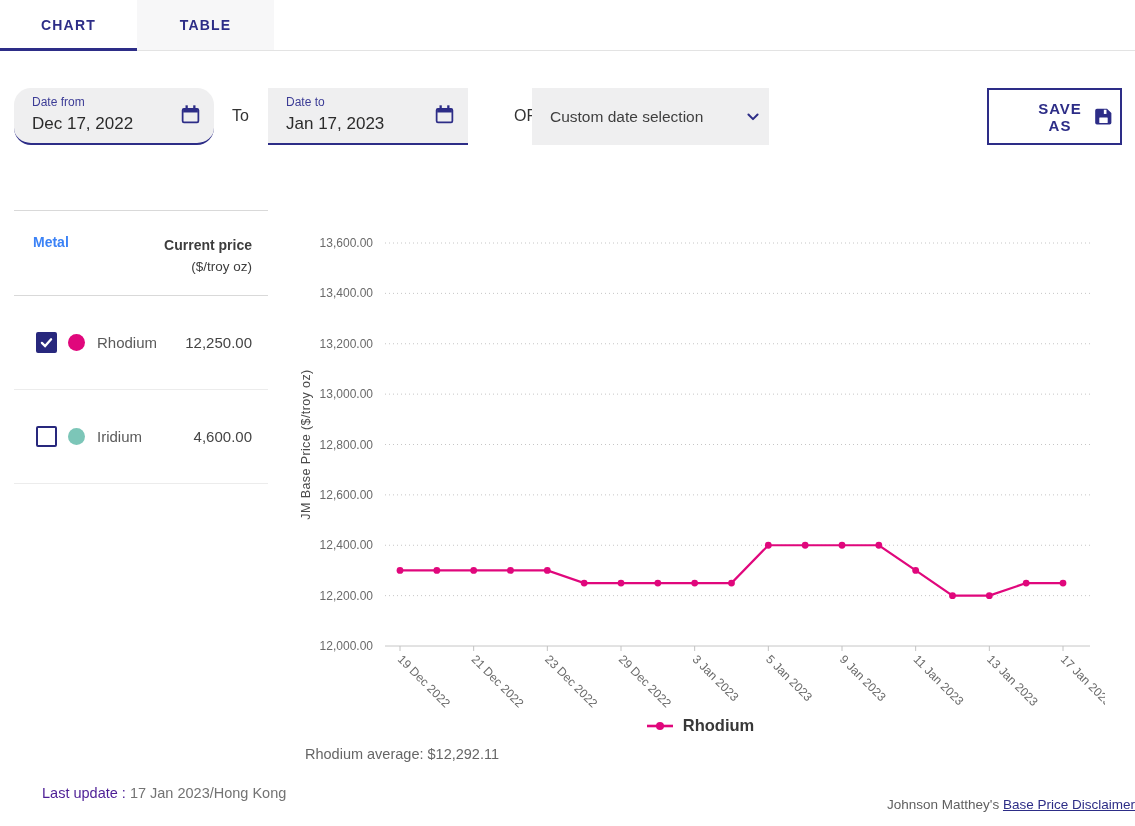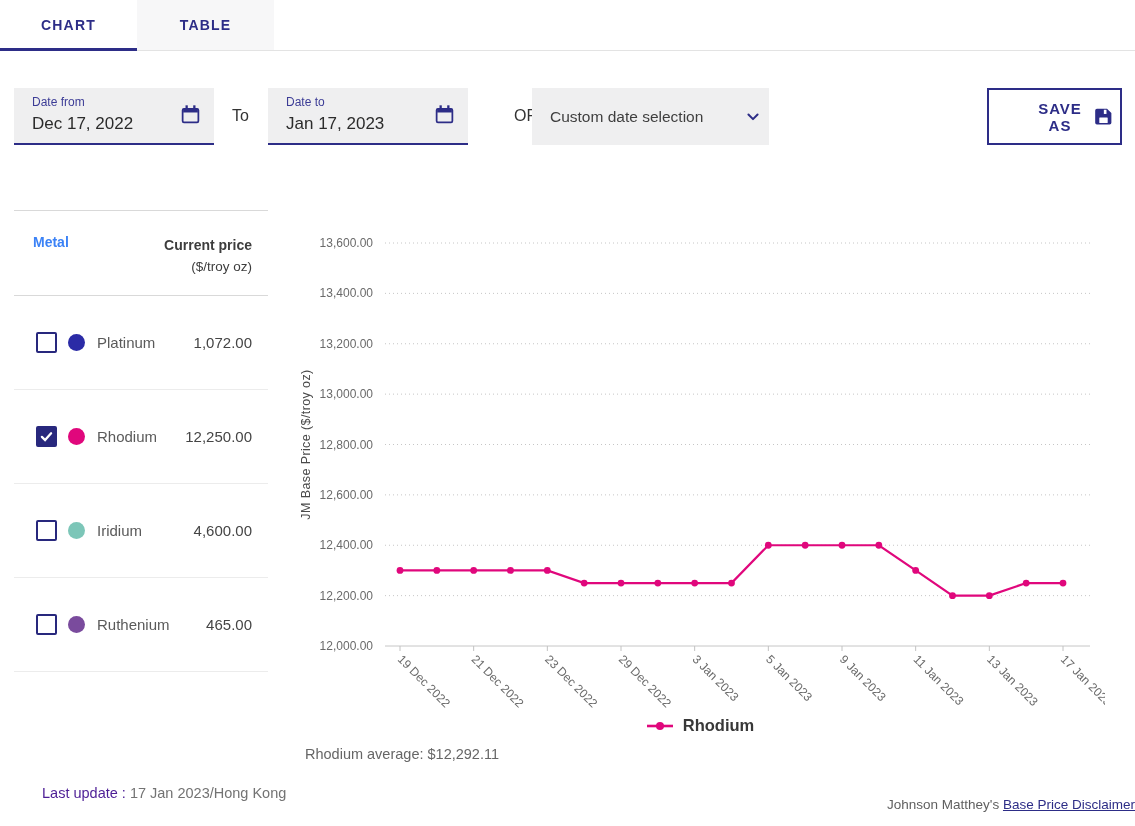--- a/index.html
+++ b/index.html
@@ -10,21 +10,21 @@
   .tabbar{position:absolute;left:0;top:0;width:1135px;height:50px;border-bottom:1px solid #e3e3e3;}
   .tab{position:absolute;top:0;height:50px;width:137px;display:flex;align-items:center;justify-content:center;
        font-size:14px;font-weight:600;letter-spacing:1.2px;color:#2d2d87;cursor:pointer;}
   #tab-chart{left:0;background:#fff;}
   #tab-table{left:137px;background:#f7f7f8;}
   .tab.active::after{content:'';position:absolute;left:0;right:0;bottom:-1px;height:3px;background:#2d2d87;}
 
   
   .field{position:absolute;top:88px;height:57px;background:#efeff0;border-bottom:2px solid #2d2d87;
          box-sizing:border-box;cursor:pointer;}
-  #date-from{left:14px;width:200px;}
+  #date-from{left:14px;width:200px;border-radius:17px;}
   #date-to{left:268px;width:200px;}
   .field-label{position:absolute;left:18px;top:7px;font-size:12px;color:#3c3c96;}
   .field-value{position:absolute;left:18px;top:26px;font-size:17px;color:#2b2b2b;}
   .field .cal{position:absolute;right:13px;top:16px;line-height:0;}
   .joiner{position:absolute;top:107px;font-size:16px;color:#333;}
   #to-label{left:232px;}
   #or-label{left:490px;margin-left:24px;}
   .dropdown{position:absolute;left:532px;top:88px;width:237px;height:57px;background:#efeff0;
             display:flex;align-items:center;justify-content:space-between;padding:0 6px 0 18px;
             box-sizing:border-box;cursor:pointer;}
@@ -134,28 +134,20 @@
 
   <aside class="metals">
     <div class="metals-header">
       <span class="col-metal">Metal</span>
       <span class="col-price">
         <span class="l1">Current price</span>
         <span class="l2">($/troy oz)</span>
       </span>
     </div>
 
-    <div class="metal-row">
-      <span class="checkbox">
-        
-      </span>
-      <span class="dot" style="background: rgb(43, 43, 166);"></span>
-      <span class="metal-name">Platinum</span>
-      <span class="metal-price">1,072.00</span>
-    </div>
 
 
     <div class="metal-row">
       <span class="checkbox checked">
         <svg viewBox="0 0 24 24">
             <path d="M5.5 12.5l4.5 4.5 8.5-9.5" stroke="#fff" stroke-width="3.2" fill="none" stroke-linecap="round"></path>
           </svg>
       </span>
       <span class="dot" style="background: rgb(224, 7, 124);"></span>
       <span class="metal-name">Rhodium</span>
@@ -164,28 +156,20 @@
 
     <div class="metal-row">
       <span class="checkbox">
         
       </span>
       <span class="dot" style="background: rgb(124, 198, 184);"></span>
       <span class="metal-name">Iridium</span>
       <span class="metal-price">4,600.00</span>
     </div>
 
-    <div class="metal-row">
-      <span class="checkbox">
-        
-      </span>
-      <span class="dot" style="background: rgb(122, 75, 157);"></span>
-      <span class="metal-name">Ruthenium</span>
-      <span class="metal-price">465.00</span>
-    </div>
   </aside>
 
   <div class="last-update">
     <span class="lbl">Last update : </span><span class="val">17 Jan 2023/Hong Kong</span>
   </div>
 
   <svg id="chart-svg" width="810" height="490">
       <line x1="90" y1="418" x2="795" y2="418" stroke="#c6c6c6" stroke-width="1"></line>
       <text x="78" y="422" text-anchor="end" class="tick">12,000.00</text>
       <line x1="90" y1="367.625" x2="795" y2="367.625" stroke="#c6c6c6" stroke-width="1" stroke-dasharray="1 3"></line>

